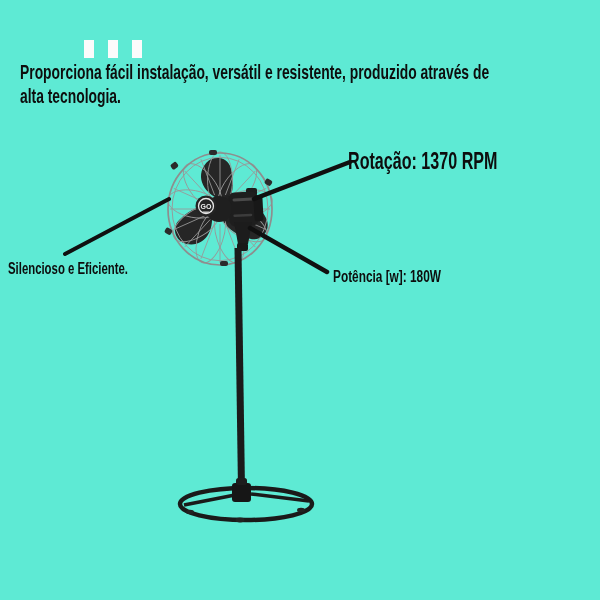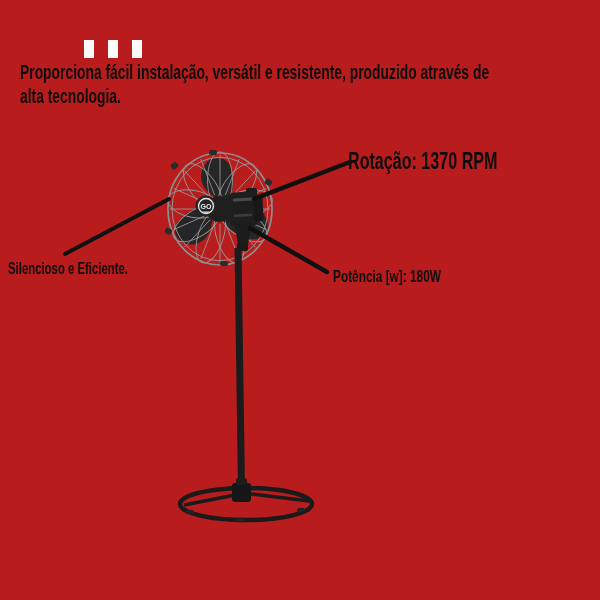--- a/index.html
+++ b/index.html
@@ -1,17 +1,17 @@
 <!DOCTYPE html>
 <html><head>
 <meta charset="utf-8">
 <style>
   html,body{margin:0;padding:0;background:#fff;}
   #canvas{
-    position:relative;width:600px;height:600px;background:#b91c1c;
+    position:relative;width:600px;height:600px;background:#5eead4;
     font-family:"Liberation Sans","DejaVu Sans",sans-serif;overflow:hidden;
   }
   .txt{position:absolute;color:#0d0d0d;font-weight:bold;white-space:nowrap;
        transform-origin:0 0;}
   #desc{left:20px;top:60px;font-size:21px;line-height:24px;transform:scaleX(0.66);}
   #lbl-rotation{left:348px;top:150px;font-size:23px;line-height:23px;transform:scaleX(0.70);}
   #lbl-silent{left:8px;top:260px;font-size:16px;line-height:17px;transform:scaleX(0.71);}
   #lbl-power{left:333px;top:268px;font-size:16px;line-height:17px;transform:scaleX(0.74);}
   #fan-svg{position:absolute;left:0;top:0;}
   .artifact{position:absolute;top:40px;width:10px;height:18px;background:#fbfbfb;}

